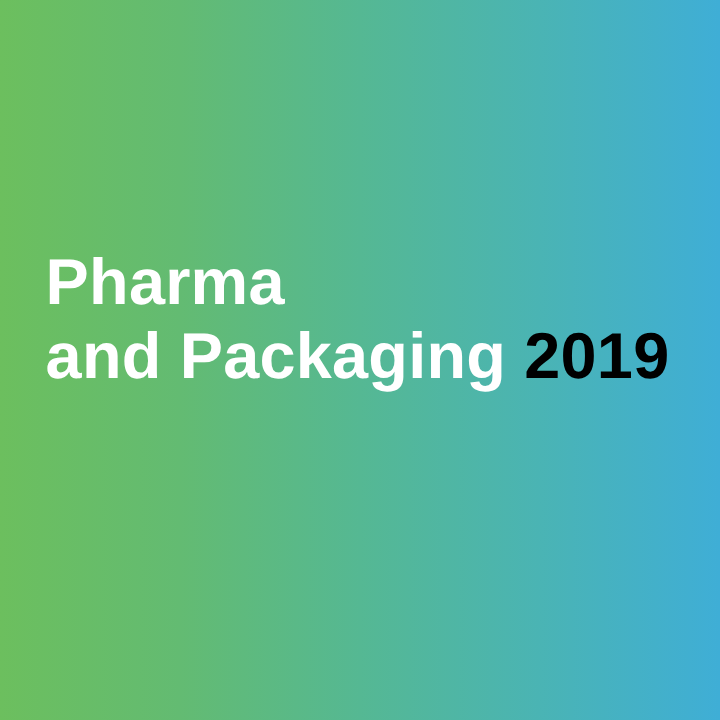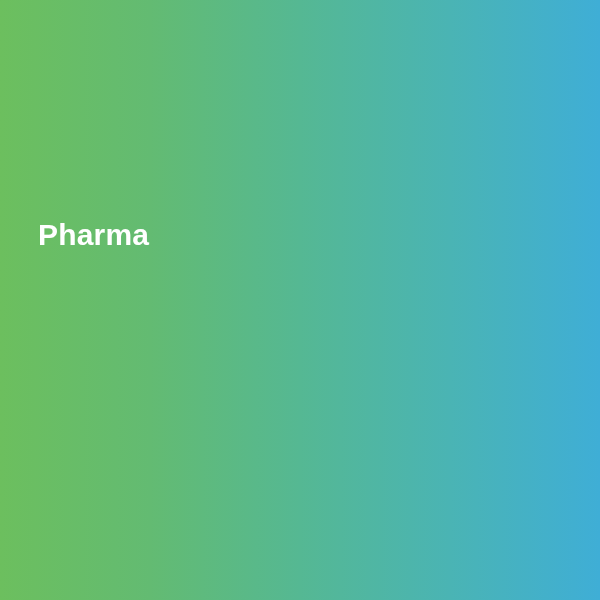--- a/index.html
+++ b/index.html
@@ -36,21 +36,21 @@
     top: 204px;
     width: 540px;
   }
 
   .title-line {
     display: block;
     margin: 0;
     padding: 0;
     font-family: "Liberation Sans", sans-serif;
     font-weight: bold;
-    font-size: 30px;
+    font-size: 54px;
     line-height: 62px;
     letter-spacing: 0.2px;
     color: #ffffff;
     white-space: nowrap;
   }
 
   .title-line-3 {
     color: #ffffff;
   }
 
@@ -63,16 +63,17 @@
 </head>
 <body>
 
 <div class="banner">
 
   <div class="title-block">
 
     <span class="title-line title-line-1">Pharma</span>
 
 
+    <span class="title-line title-line-3"><span>and Packaging</span><span> </span><span class="year">2019</span></span>
 
   </div>
 
 </div>
 
 </body></html>

